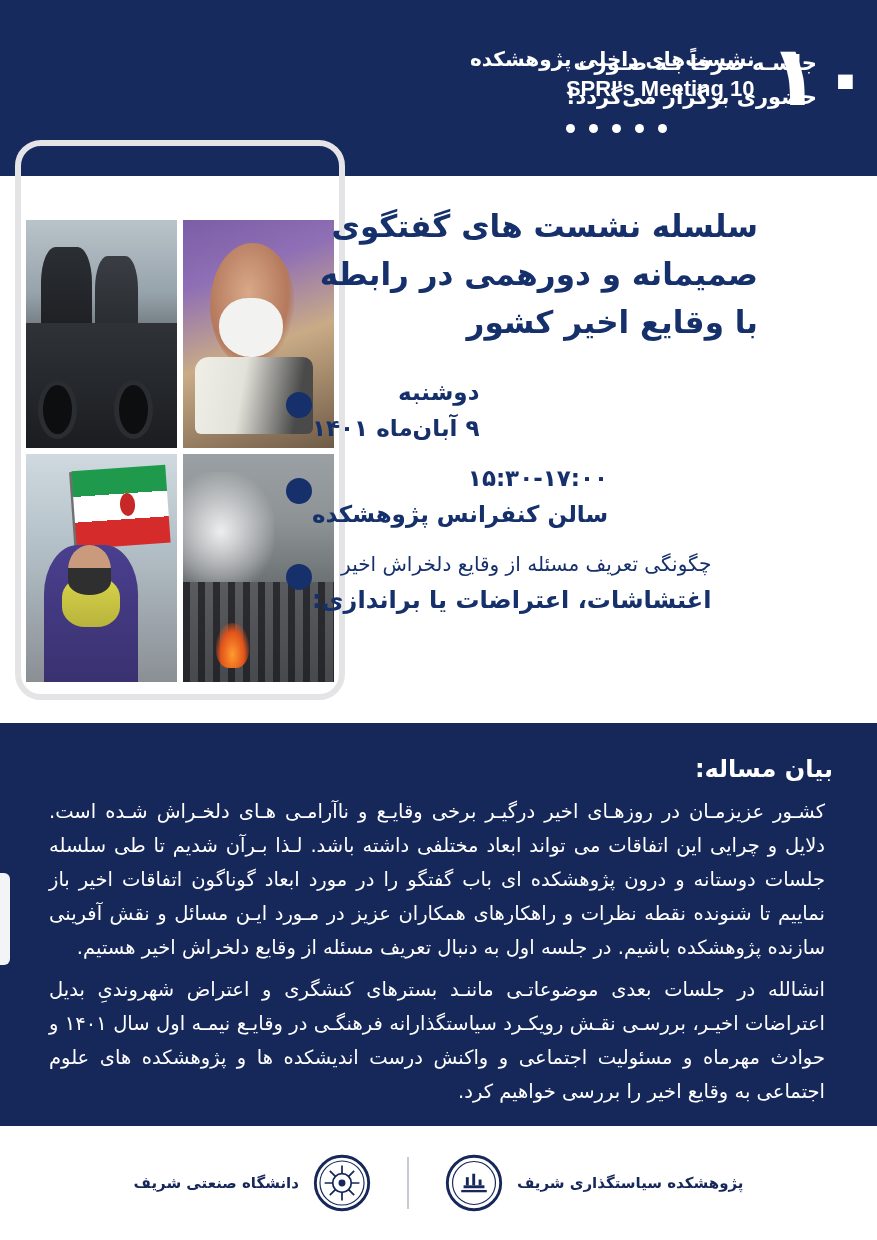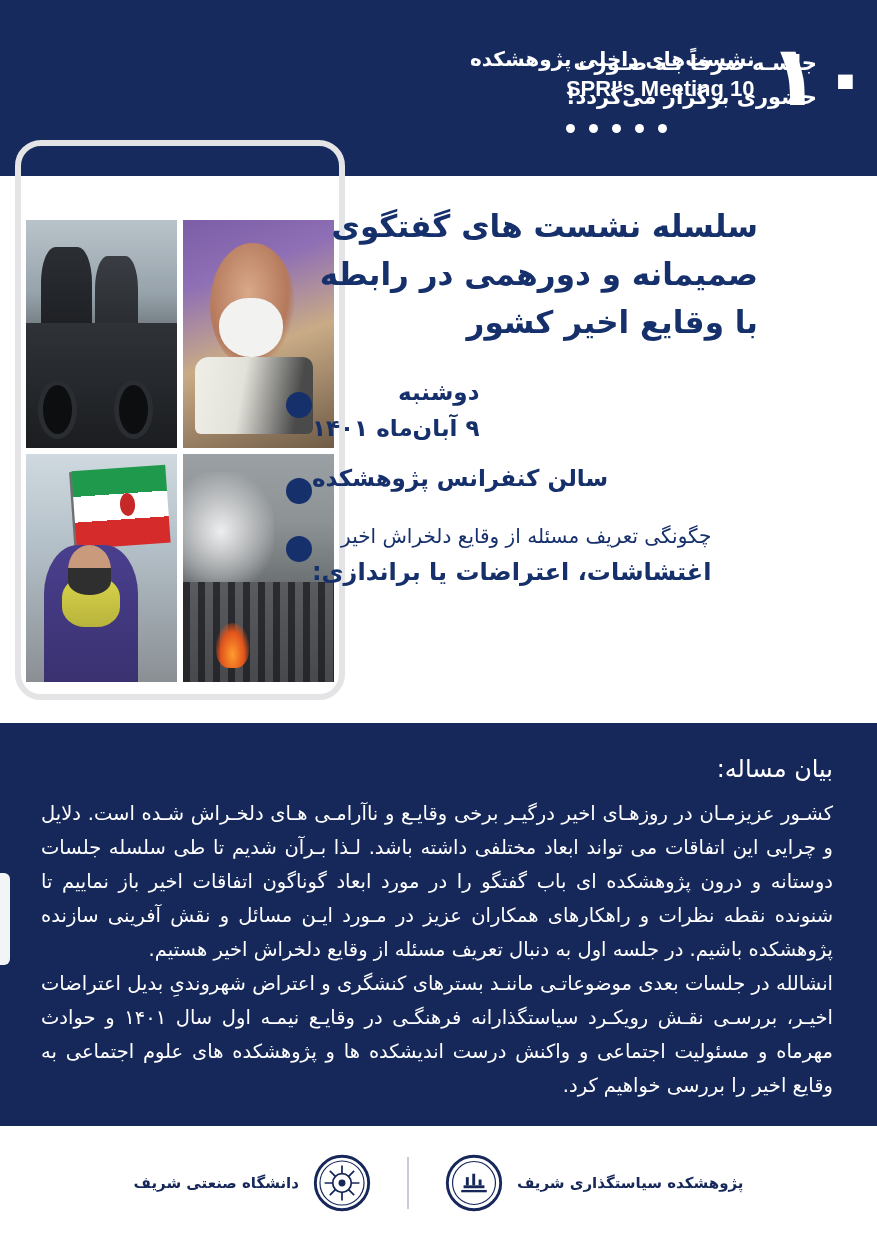--- a/index.html
+++ b/index.html
@@ -304,31 +304,31 @@
     direction: rtl;
   }
   .body-inner {
     position: absolute;
     top: 28px; right: 44px;
     width: 792px;
     text-align: right;
   }
   .body-heading {
     font-size: 24px;
-    font-weight: normal;
+    font-weight: bold;
     line-height: 36px;
-    margin-bottom: 10px;
+    margin-bottom: 2px;
   }
   .body-par {
     font-size: 19.5px;
     line-height: 34px;
     text-align: justify;
     text-justify: inter-word;
   }
-  .body-par p { margin: 0; }
+  .body-par p { margin: 8px; }
 
   
   .notch {
     position: absolute;
     left: 0; top: 150px;
     width: 10px; height: 92px;
     background: #ffffff;
     border-radius: 0 6px 6px 0;
     opacity: .95;
   }
@@ -439,20 +439,21 @@
           <div class="bullet"></div>
           <div class="info-lines">
             <div class="l">دوشنبه</div>
             <div class="l">۹ آبان‌ماه ۱۴۰۱</div>
           </div>
         </div>
 
         <div class="info-row">
           <div class="bullet"></div>
           <div class="info-lines">
+            <div class="l">۱۵:۳۰-۱۷:۰۰</div>
             <div class="l">سالن کنفرانس پژوهشکده</div>
           </div>
         </div>
 
         <div class="info-row">
           <div class="bullet"></div>
           <div class="info-lines">
             <div class="l small">چگونگی تعریف مسئله از وقایع دلخراش اخیر</div>
             <div class="l em">اغتشاشات، اعتراضات یا براندازی:</div>
           </div>

